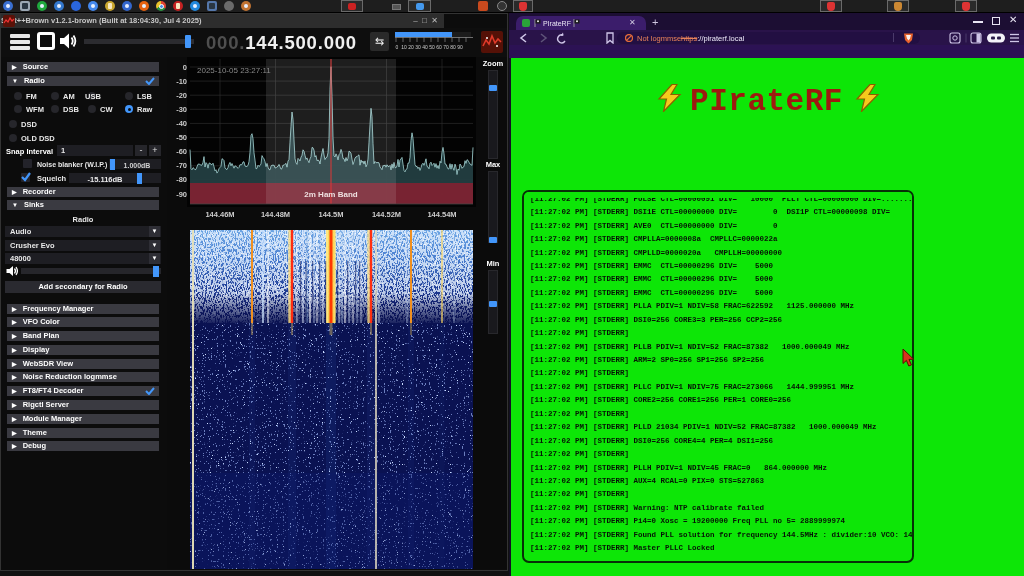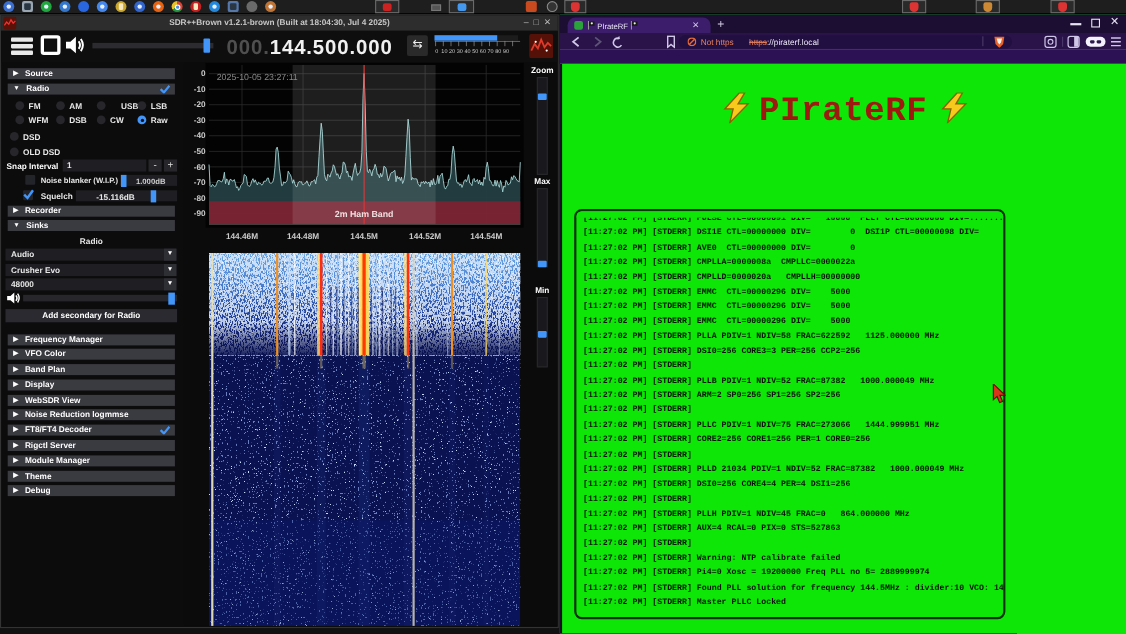--- a/index.html
+++ b/index.html
@@ -1,21 +1,21 @@
 <!DOCTYPE html>
 <html><head><meta charset="utf-8"><style>
 *{margin:0;padding:0;box-sizing:border-box}
 html,body{width:1024px;height:576px;overflow:hidden;background:#111}
 body{font-family:"Liberation Sans",sans-serif;position:relative}
 .abs{position:absolute}
 #taskbar{left:0;top:0;width:1024px;height:13px;background:#1e1e1e;border-bottom:1px solid #000}
 .tico{position:absolute;top:1px;width:10px;height:10px;border-radius:5px}
 .tbox{position:absolute;top:0;height:12px;border:1px solid #6a6a6a;background:#2a2a2a}
 #sdrwin{left:0;top:13px;width:508px;height:558px;background:#0c0c0c;border:1px solid #333}
-#titlebar{left:0;top:0;width:506px;height:14px;background:#2d2d2d;color:#c8c8c8;font-size:7.5px;font-weight:bold;text-align:center;line-height:14px}
+#titlebar{left:0;top:0;width:443px;height:14px;background:#2d2d2d;color:#c8c8c8;font-size:7.5px;font-weight:bold;line-height:14px}
 #menurow{left:0;top:14px;width:506px;height:29px;background:#0e0e0e}
 .sideitem{position:absolute;left:6px;width:152px;height:10px;background:#3a3a41;color:#fff;font-size:7.5px;font-weight:bold;line-height:10px}
 .sideitem .arr{display:inline-block;margin:0 6px 0 5px;font-size:6px;vertical-align:top;line-height:10px}
 .lbl{position:absolute;color:#e8e8e8;font-size:7.5px;font-weight:bold;line-height:9px;white-space:nowrap}
 .radioc{position:absolute;width:8px;height:8px;border-radius:4px;background:#26262b}
 .drop{position:absolute;left:4px;width:156px;height:11px;background:#1e1e23;color:#e8e8e8;font-size:7.5px;font-weight:bold;line-height:11px;padding-left:5px}
 .drop .da{position:absolute;right:1px;top:0;width:11px;height:11px;background:#2e2e35;color:#fff;font-size:6px;text-align:center;line-height:11px}
 .chk{position:absolute;width:9px;height:9px;background:#23232a;border-radius:1px}
 #browser{left:509px;top:13px;width:515px;height:563px;background:#0de607}
 .mono{font-family:"Liberation Mono",monospace}
@@ -141,21 +141,21 @@
     </div>
     <div class="sideitem" style="top:48px"><span class="arr">▶</span>Source</div>
     <div class="sideitem" style="top:62px"><span class="arr">▼</span>Radio<svg style="position:absolute;right:4px;top:1px" width="10" height="8">
         <path d="M1 4 L4 7 L9 1" stroke="#4296fa" stroke-width="2" fill="none"></path>
       </svg></div>
     <div class="radioc" style="left:13px;top:78px;background:#26262b"></div>
     <div class="lbl" style="left:25px;top:78px">FM</div>
     <div class="radioc" style="left:50px;top:78px;background:#26262b"></div>
     <div class="lbl" style="left:62px;top:78px">AM</div>
     <div class="radioc" style="left:87px;top:78px;background:#26262b"></div>
-    <div class="lbl" style="left:109px;top:78px">USB</div>
+    <div class="lbl" style="left:84px;top:78px">USB</div>
     <div class="radioc" style="left:124px;top:78px;background:#26262b"></div>
     <div class="lbl" style="left:136px;top:78px">LSB</div>
     <div class="radioc" style="left:13px;top:91px;background:#26262b"></div>
     <div class="lbl" style="left:25px;top:91px">WFM</div>
     <div class="radioc" style="left:50px;top:91px;background:#26262b"></div>
     <div class="lbl" style="left:62px;top:91px">DSB</div>
     <div class="radioc" style="left:87px;top:91px;background:#26262b"></div>
     <div class="lbl" style="left:99px;top:91px">CW</div>
     <div class="radioc" style="left:124px;top:91px;background:#4296fa">
       <div style="position:absolute;left:2.5px;top:2.5px;width:3px;height:3px;border-radius:2px;background:#0d1117"></div>
@@ -383,21 +383,21 @@
       <path d="M24 2 L29 6 L24 10" stroke="#5e5378" stroke-width="1.6" fill="none"></path>
       <path d="M46 3 A4 4 0 1 0 48 9" stroke="#cfc6e8" stroke-width="1.4" fill="none"></path>
       <path d="M46 0.5 L46.5 3.5 L43.5 4" fill="#cfc6e8"></path>
       <path d="M90 1 L96 1 L96 11 L93 8.4 L90 11 Z" stroke="#cfc6e8" stroke-width="1.3" fill="none"></path>
     </svg>
     <div class="abs" style="left:108px;top:18.5px;width:303px;height:12px;background:#220f42;border-radius:6px"></div>
     <svg class="abs" style="left:116px;top:21px" width="8" height="8">
       <circle cx="4" cy="4" r="3.5" fill="none" stroke="#e06a3a" stroke-width="1.3"></circle>
       <line x1="1.6" y1="6.4" x2="6.4" y2="1.6" stroke="#e06a3a" stroke-width="1.3"></line>
     </svg>
-    <div class="abs mono" style="left:128px;top:20.5px;font-size:7.5px;color:#e8825a;font-family:'Liberation Sans',sans-serif">Not https</div>
+    <div class="abs mono" style="left:128px;top:20.5px;font-size:7.5px;color:#e8825a;font-family:'Liberation Sans',sans-serif">Not logmmse</div>
     <div class="abs" style="left:172px;top:20.5px;font-size:7.5px;color:#e8825a"><span style="text-decoration:line-through">https</span><span style="color:#ece8f8">://piraterf.local</span></div>
     <div class="abs" style="left:384px;top:20px;width:1px;height:9px;background:#4a3a6a"></div>
     <svg class="abs" style="left:394px;top:19px" width="11" height="12" viewBox="0 0 11 12">
       <path d="M1 1.5 L10 1.5 L9 8 Q5.5 11.5 5.5 11.5 Q5.5 11.5 2 8 Z" fill="#e8622c"></path>
       <path d="M3 3 L8 3 L7 6.5 L5.5 8.5 L4 6.5 Z" fill="#fff" opacity="0.9"></path>
     </svg>
     <svg class="abs" style="left:440px;top:19px" width="70" height="12" viewBox="0 0 70 12">
       <rect x="1" y="1" width="10" height="10" rx="2" stroke="#cfc6e8" fill="none" stroke-width="1.1"></rect>
       <circle cx="6" cy="6" r="2.2" stroke="#cfc6e8" fill="none" stroke-width="1"></circle>
       <line x1="17" y1="1.5" x2="17" y2="10.5" stroke="#4a3a6a" stroke-width="1"></line>

